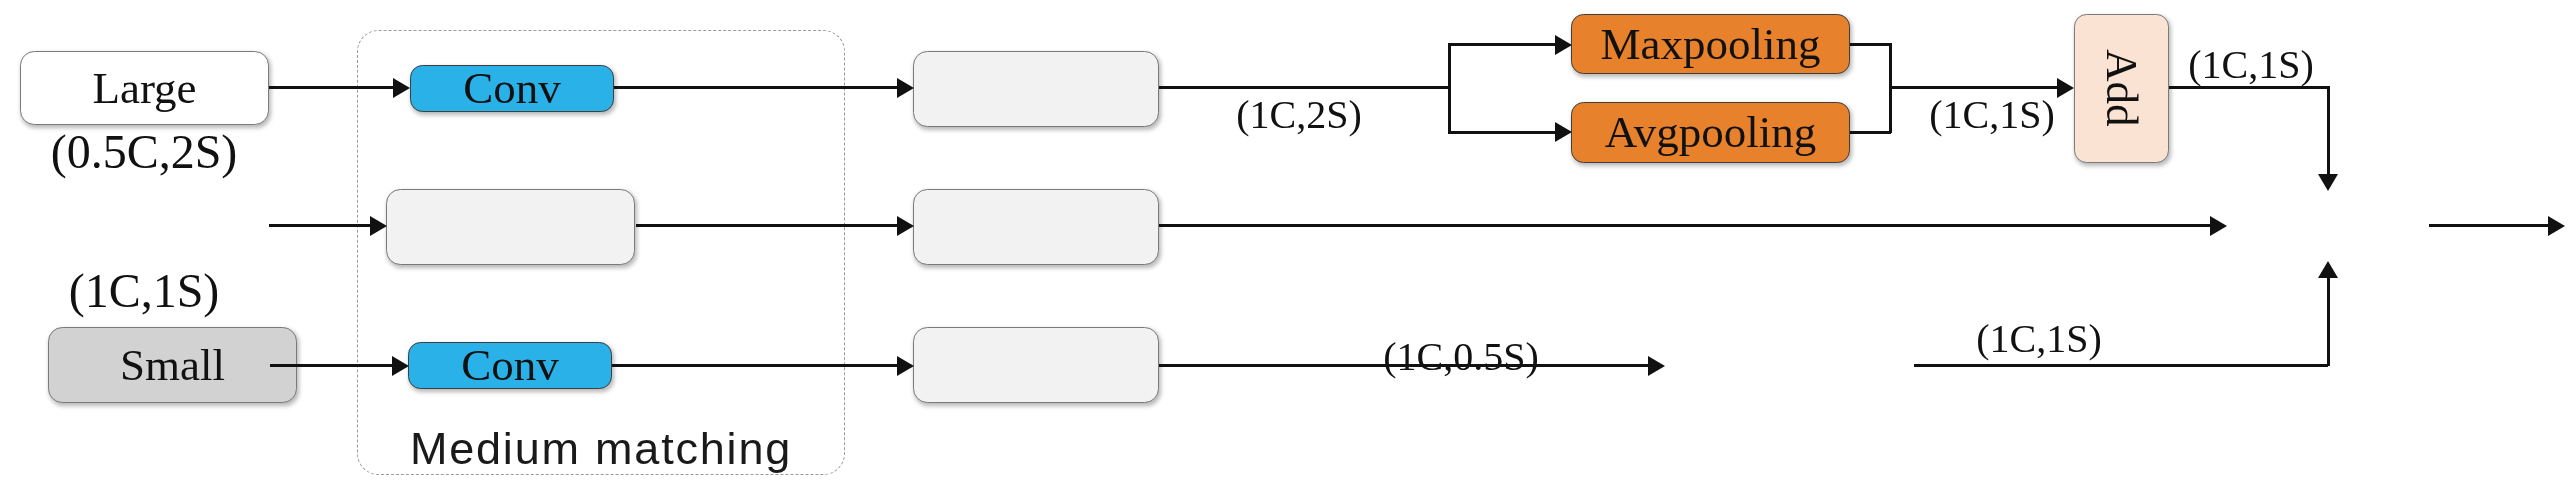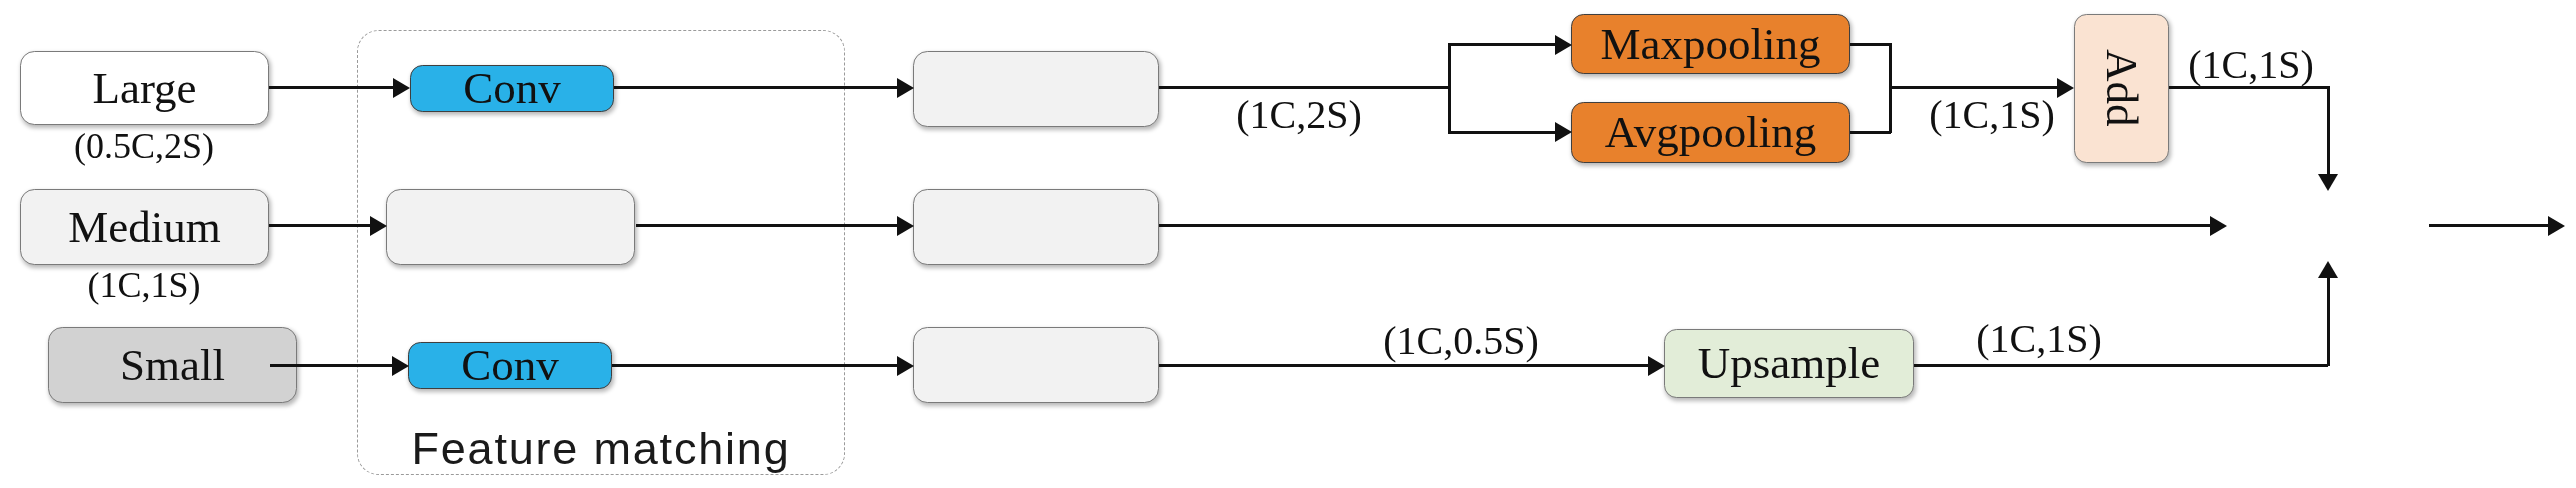--- a/index.html
+++ b/index.html
@@ -3,21 +3,21 @@
 <meta charset="utf-8">
 <style>
   html,body{margin:0;padding:0;background:#ffffff;}
   .canvas{position:relative;width:2576px;height:480px;background:#ffffff;overflow:hidden;
           font-family:"Liberation Serif",serif;color:#111;}
   .node{position:absolute;display:flex;align-items:center;justify-content:center;
         box-sizing:border-box;border:1.8px solid #7a7a7a;border-radius:14.4px;
         font-size:45px;line-height:1;box-shadow:1.8px 2.7px 4.5px rgba(0,0,0,0.28);}
   .node.dark-border{border-color:#3f3f3f;}
   .node.vtext{writing-mode:vertical-rl;}
-  .sub{position:absolute;text-align:center;font-size:36px;line-height:1;}
+  .sub{position:absolute;text-align:center;font-size:48px;line-height:1;}
   .elabel{position:absolute;text-align:center;font-size:40px;line-height:1;}
   .dashedbox{position:absolute;box-sizing:border-box;border:1.8px dashed #9a9a9a;border-radius:21.6px;}
   .fm-label{position:absolute;text-align:center;font-family:"Liberation Sans",sans-serif;
             font-size:45px;letter-spacing:1.8px;color:#1a1a1a;}
   .h{position:absolute;height:2.7px;background:#111;}
   .v{position:absolute;width:2.7px;background:#111;}
   .ar{position:absolute;width:0;height:0;border-top:10px solid transparent;
       border-bottom:10px solid transparent;border-left:17px solid #111;}
   .ad{position:absolute;width:0;height:0;border-left:10px solid transparent;
       border-right:10px solid transparent;border-top:17px solid #111;}
@@ -27,31 +27,28 @@
 </head>
 <body>
 
 <div class="canvas">
 
   <div class="node" style="left: 20px; top: 51px; width: 249px; height: 74px; background: rgb(255, 255, 255);">
     <span>Large</span>
   </div>
   <div class="sub" style="left:0px;top:128px;width:288px;">(0.5C,2S)</div>
 
-  <div class="node" style="left: 20px; top: 189px; width: 249px; height: 76px; background: rgb(242, 242, 242);">
-    <span>Medium</span>
-  </div>
   <div class="sub" style="left:0px;top:267px;width:288px;">(1C,1S)</div>
 
   <div class="node" style="left: 20px; top: 327px; width: 249px; height: 76px; background: rgb(210, 210, 210); margin-left: 28px;">
     <span>Small</span>
   </div>
 
   <div class="dashedbox" style="left:357px;top:30px;width:488px;height:445px;"></div>
-  <div class="fm-label" style="left:357px;top:423px;width:488px;">Feature matching</div>
+  <div class="fm-label" style="left:357px;top:423px;width:488px;">Medium matching</div>
 
   <div class="node dark-border" style="left: 410px; top: 65px; width: 204px; height: 47px; border-radius: 12.6px; background: rgb(41, 177, 232);">
     <span>Conv</span>
   </div>
   <div class="node" style="left: 386px; top: 189px; width: 249px; height: 76px; background: rgb(242, 242, 242);"></div>
   <div class="node dark-border" style="left: 408px; top: 342px; width: 204px; height: 47px; border-radius: 12.6px; background: rgb(41, 177, 232);">
     <span>Conv</span>
   </div>
 
   <div class="node" style="left: 913px; top: 51px; width: 246px; height: 76px; background: rgb(242, 242, 242);"></div>
@@ -62,29 +59,26 @@
     <span>Maxpooling</span>
   </div>
   <div class="node dark-border" style="left: 1571px; top: 102px; width: 279px; height: 61px; border-radius: 12.6px; background: rgb(232, 129, 44);">
     <span>Avgpooling</span>
   </div>
 
   <div class="node vtext" style="left: 2074px; top: 13.5px; width: 95px; height: 149px; border-radius: 12.6px; background: rgb(250, 227, 210);">
     <span>Add</span>
   </div>
 
-  <div class="node" style="left: 1664px; top: 329px; width: 250px; height: 69px; border-radius: 12.6px; background: rgb(226, 237, 216);">
-    <span>Upsample</span>
-  </div>
 
 
   <div class="elabel" style="left:1164px;top:95px;width:270px;font-family:Liberation Serif, serif;">(1C,2S)</div>
   <div class="elabel" style="left:1857px;top:95px;width:270px;">(1C,1S)</div>
   <div class="elabel" style="left:2116px;top:45px;width:270px;">(1C,1S)</div>
-  <div class="elabel" style="left:1326px;top:321px;width:270px;font-family:Liberation Serif, serif;">(1C,0.5S)</div>
+  <div class="elabel" style="left:1326px;top:337px;width:270px;font-family:Liberation Serif, serif;">(1C,0.5S)</div>
   <div class="elabel" style="left:1904px;top:319px;width:270px;">(1C,1S)</div>
 
   <div class="h" style="left:269px;top:86px;width:124px;"></div>
   <div class="ar" style="left:393px;top:78px;"></div>
   <div class="h" style="left:614px;top:86px;width:283px;"></div>
   <div class="ar" style="left:897px;top:78px;"></div>
   <div class="h" style="left:1159px;top:86px;width:292px;"></div>
   <div class="v" style="left:1448px;top:43px;height:91px;"></div>
   <div class="h" style="left:1450px;top:43px;width:105px;"></div>
   <div class="ar" style="left:1555px;top:35px;"></div>

